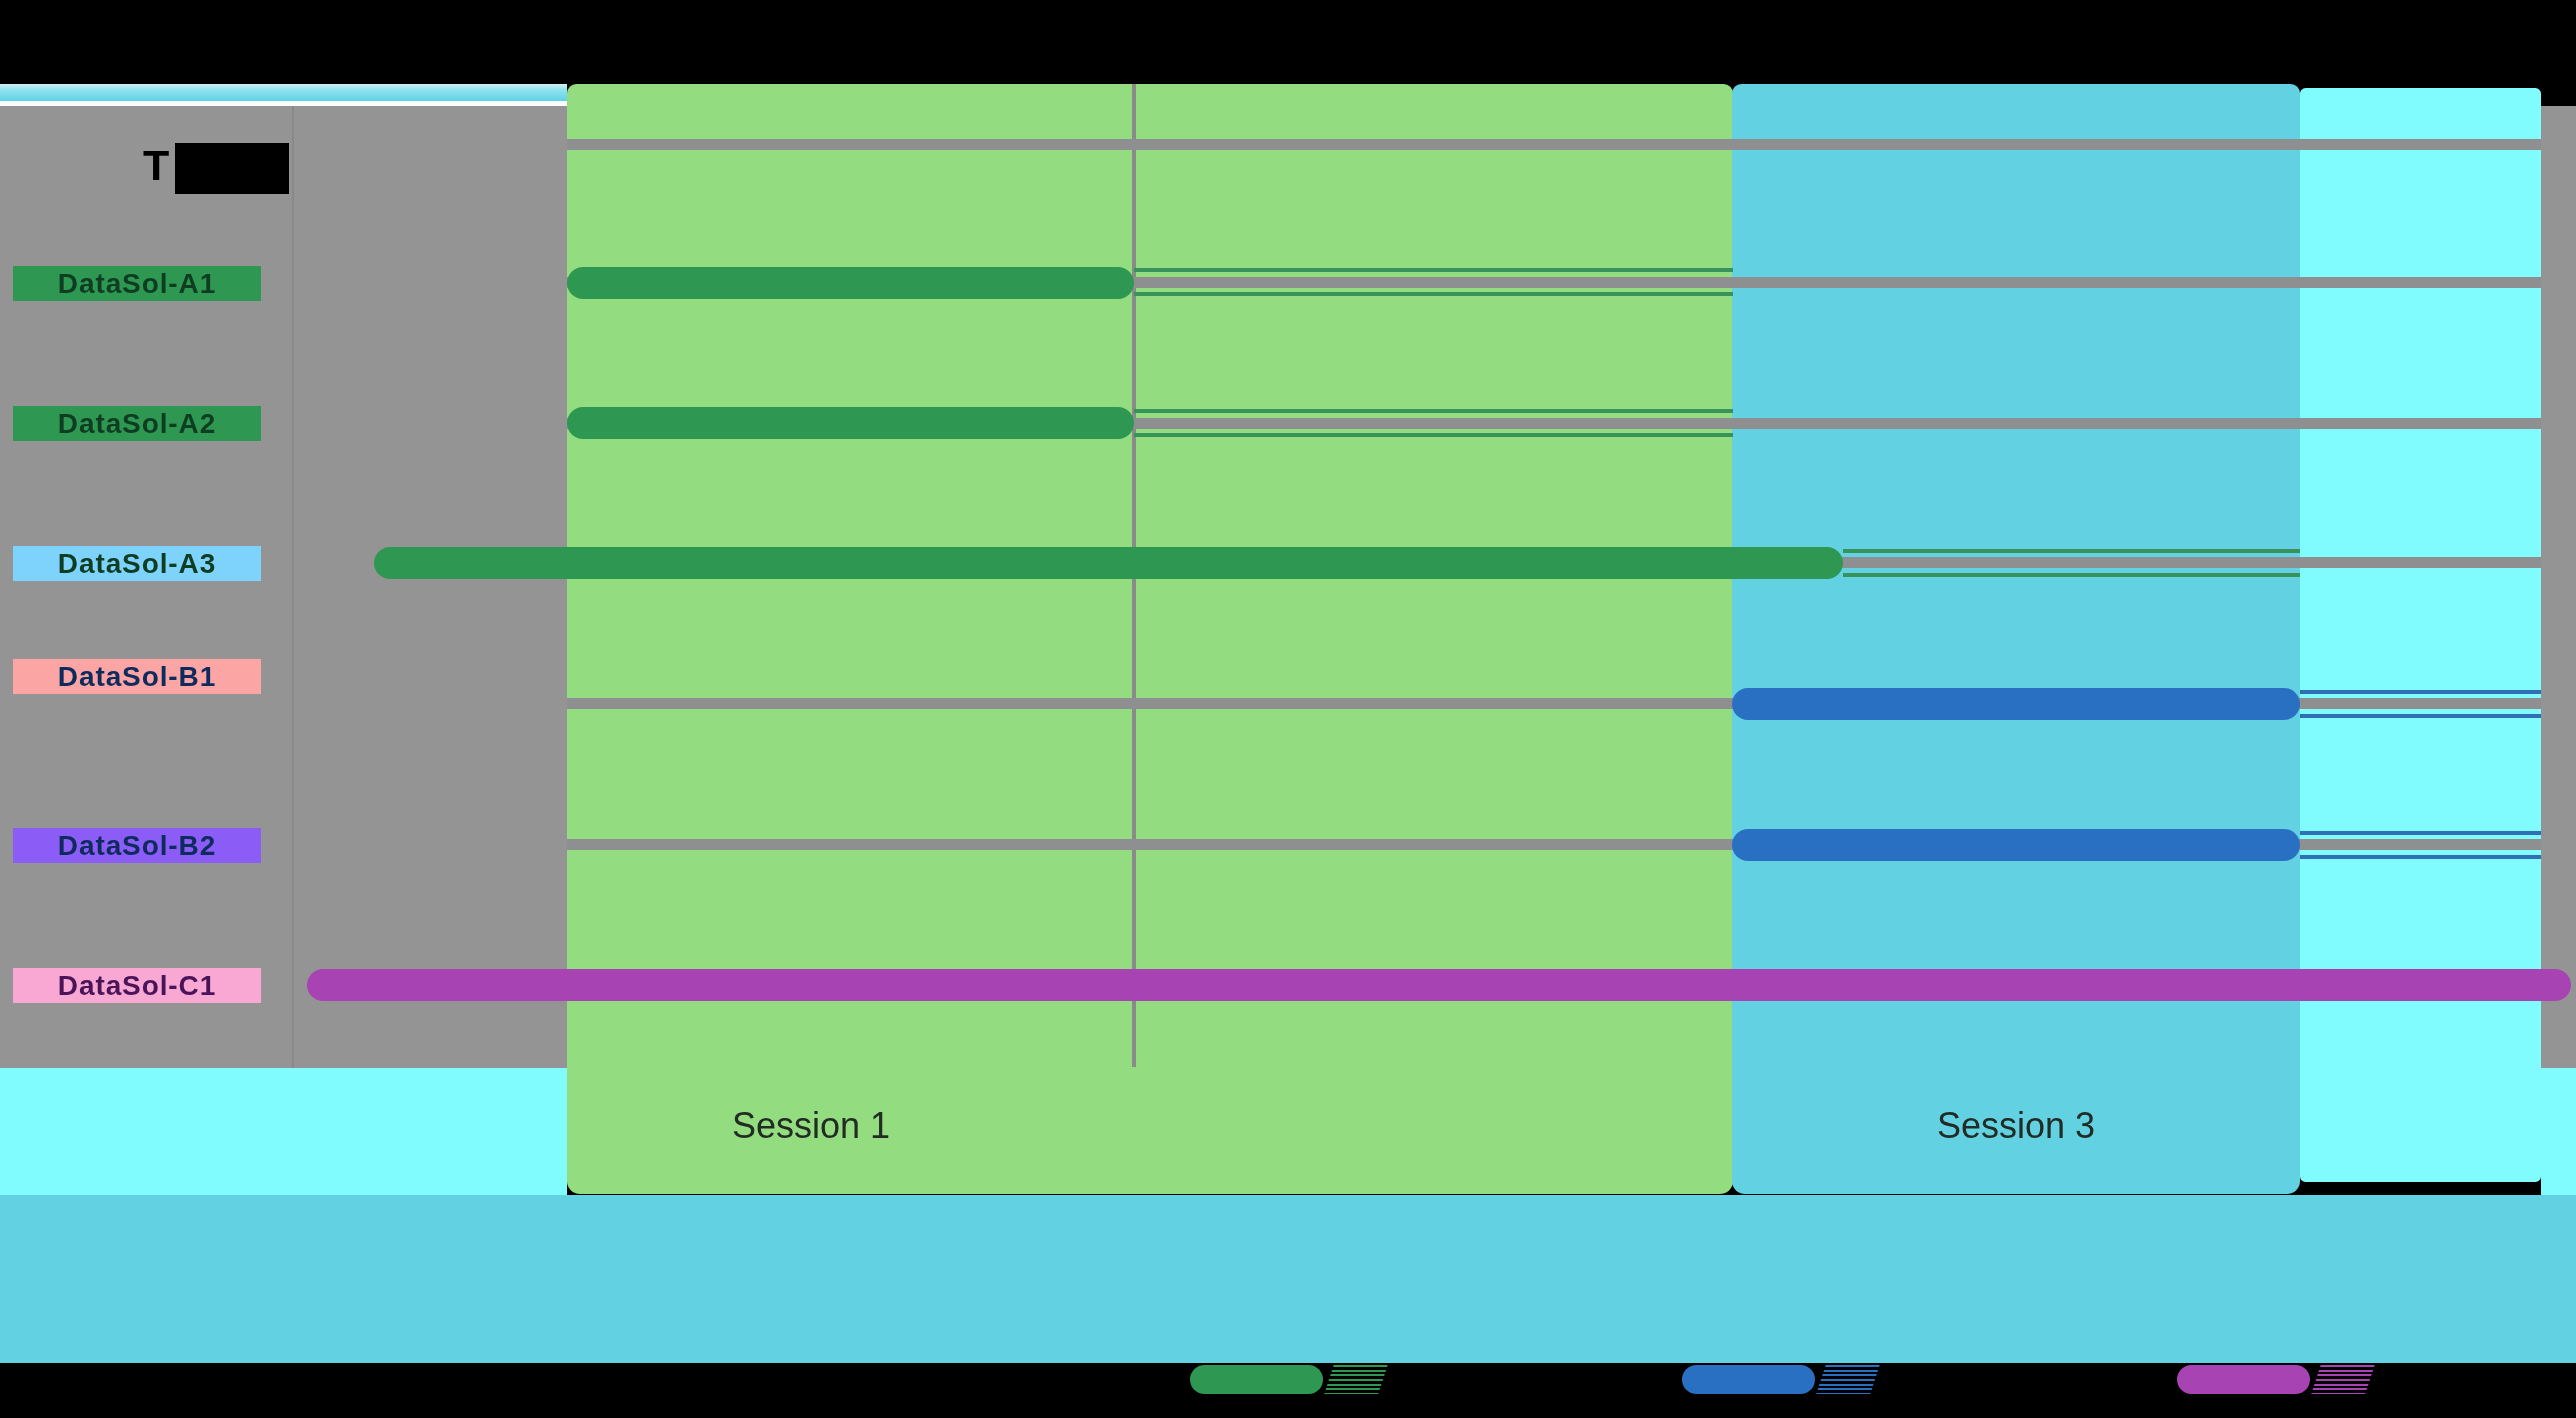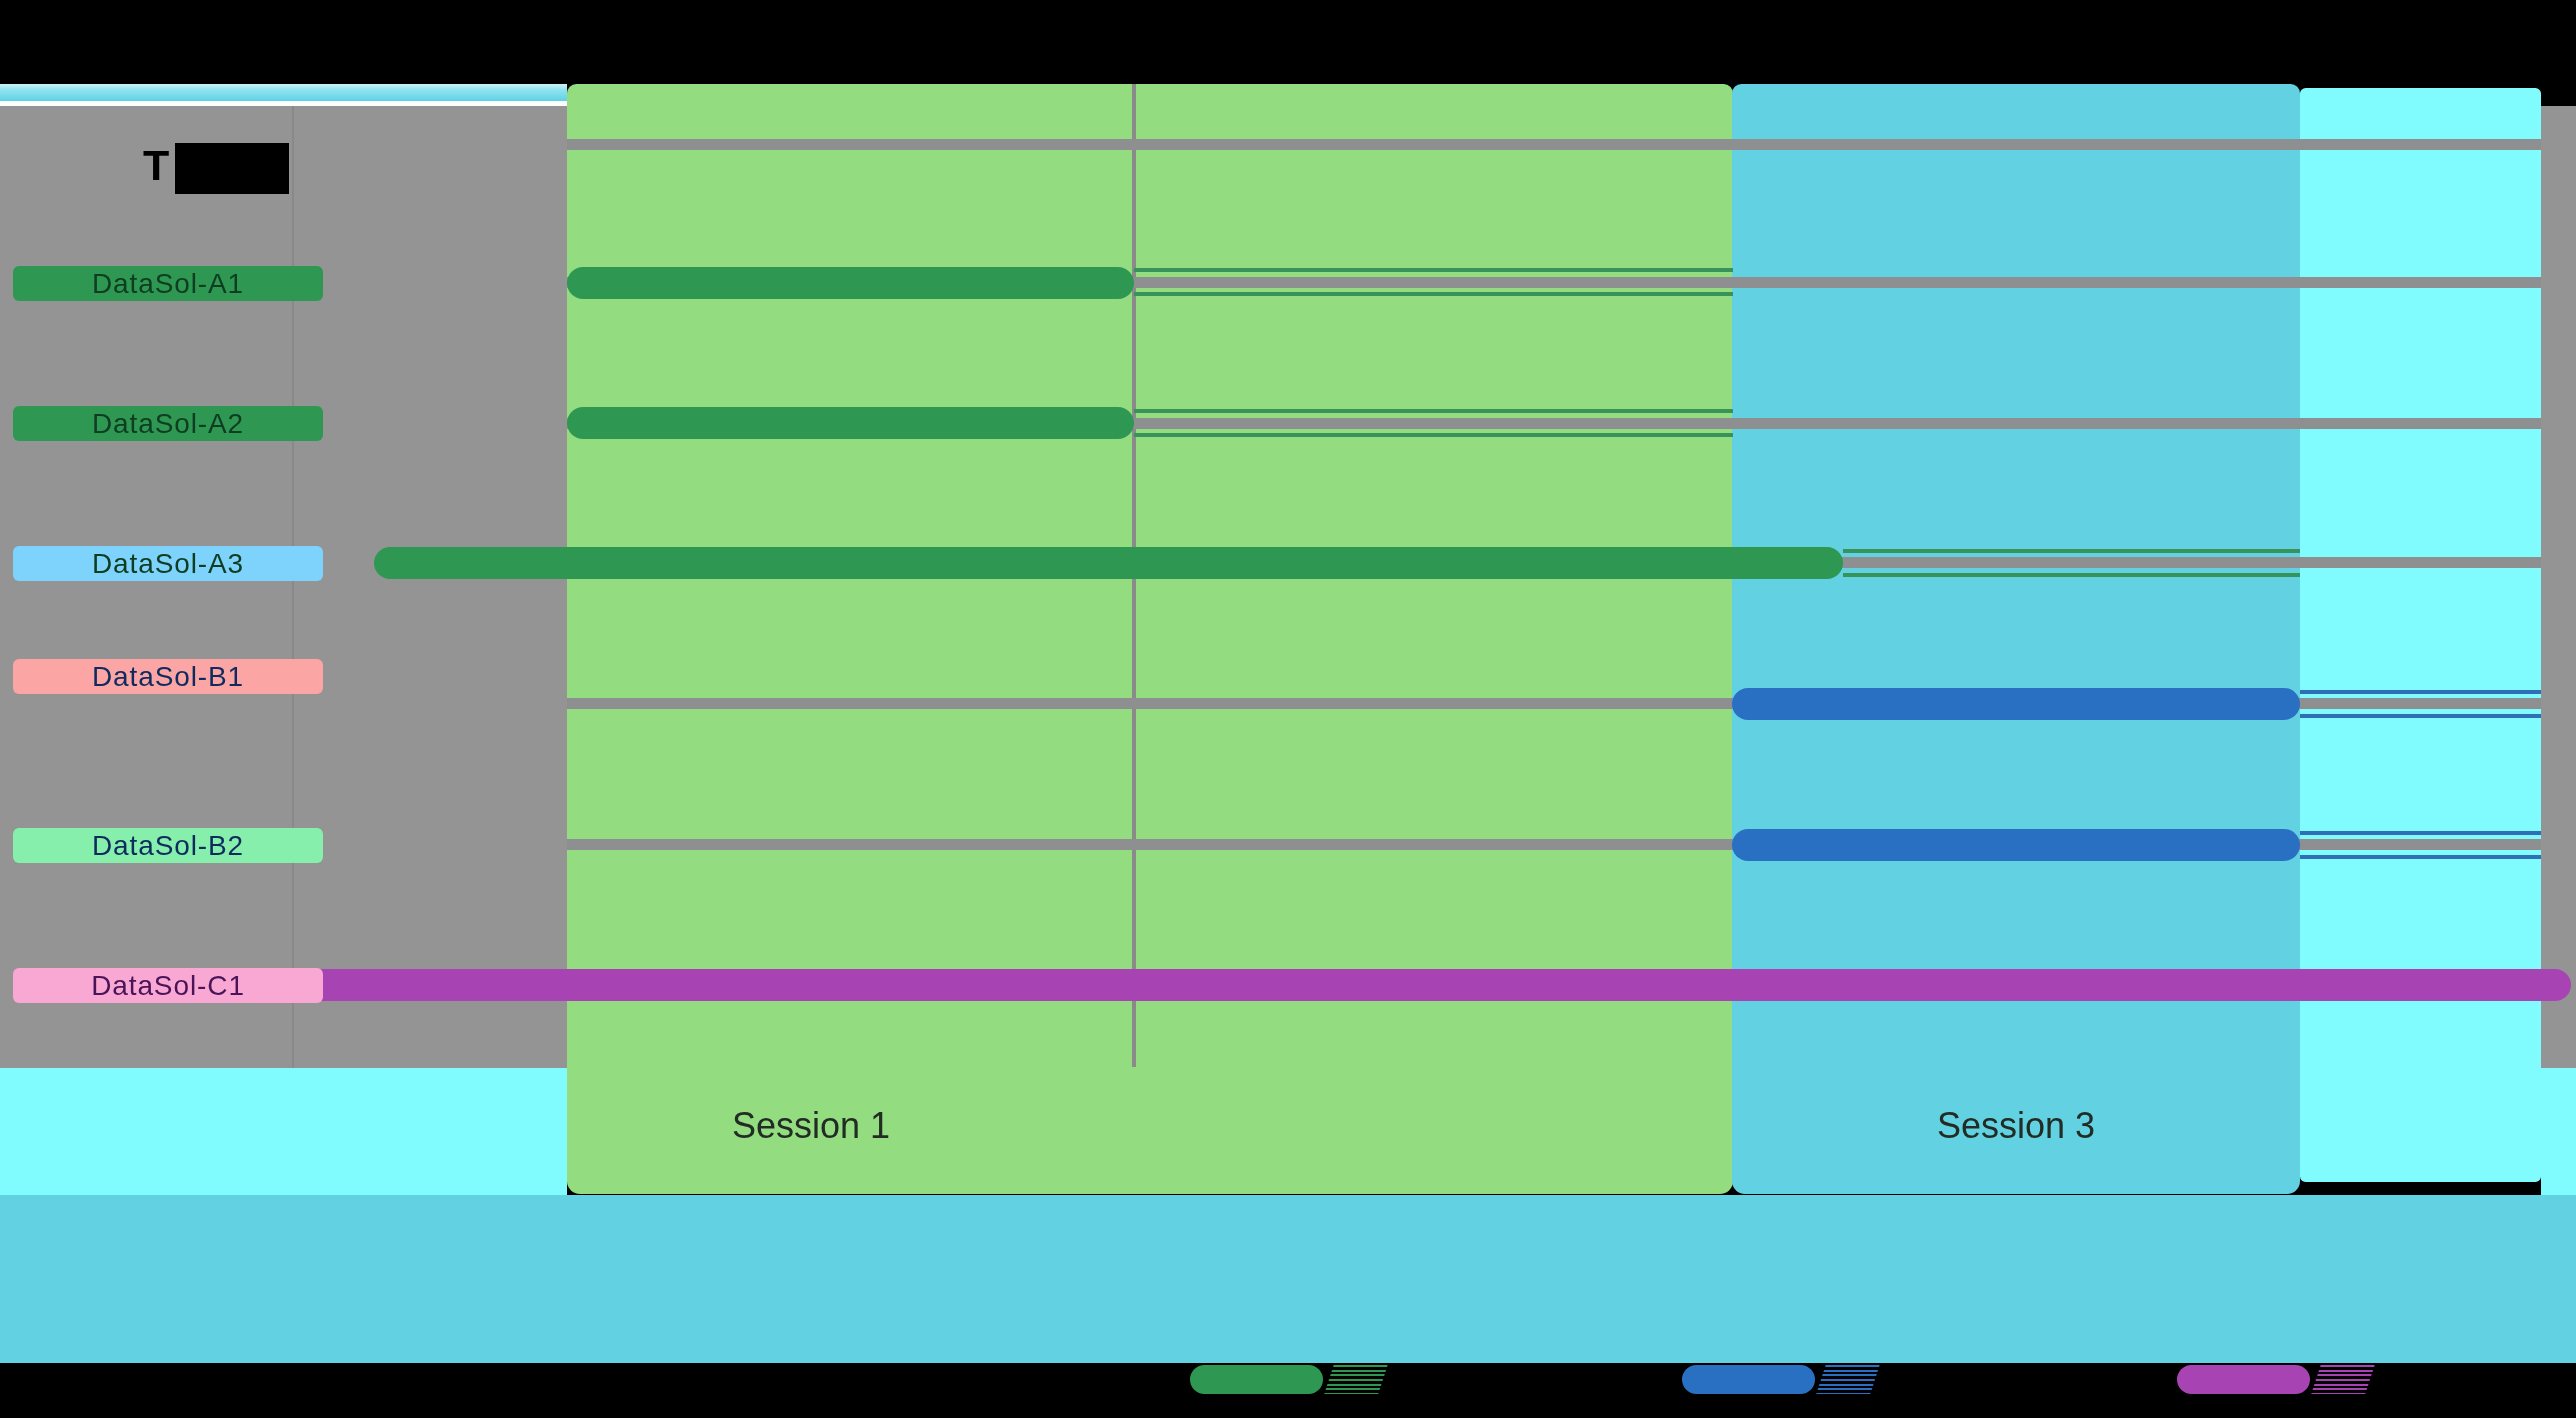--- a/index.html
+++ b/index.html
@@ -25,22 +25,22 @@
   #bottom-cyan-band{left:0;top:1195px;width:2576px;height:168px;background:#62d2e3;}
   #bottom-black{left:0;top:1363px;width:2576px;height:56px;background:#000;}
   
   #v-gridline{left:1132px;top:84px;width:3.8px;height:983px;background:#8a8a8a;}
   .track{left:567px;width:1974px;height:11.3px;background:#8d8f90;}
   .hollow{height:28px;box-sizing:border-box;background:transparent;
           border-top:4.7px solid;border-bottom:4.7px solid;}
   
   .bar{height:32px;border-radius:16px;}
   
-  .label-box{left:13px;width:310px;height:35px;display:flex;align-items:center;
-             justify-content:center;font-size:28px;font-weight:normal;letter-spacing:0.9px;border-radius:6px;}
+  .label-box{left:13px;width:248px;height:35px;display:flex;align-items:center;
+             justify-content:center;font-size:28px;font-weight:bold;letter-spacing:0.9px;}
   
   #task-t{left:143px;top:141px;font-size:43px;color:#000;font-weight:bold;}
   #task-redact{left:175px;top:143px;width:114px;height:51px;background:#000;}
   
   .session-label{font-size:36px;color:#222c24;transform:translateX(-50%);}
   #session1-label{left:811px;top:1105px;}
   #session2-label{left:2016px;top:1105px;}
   
   .legend-pill{top:1365px;height:29px;border-radius:15px;}
   .legend-streak{top:1365px;height:29px;width:54px;transform:skewX(-18deg);}
@@ -84,21 +84,21 @@
       <div class="abs bar" style="left: 567px; top: 407px; width: 567px; background: rgb(46, 152, 82);"></div>
       <div class="abs label-box" style="top: 406px; background: rgb(46, 152, 82); color: rgb(14, 61, 34);">DataSol-A2</div>
       <div class="abs hollow" style="left: 1843px; top: 549px; width: 457px; border-top-color: rgb(55, 147, 90); border-bottom-color: rgb(55, 147, 90);"></div>
       <div class="abs bar" style="left: 374px; top: 547px; width: 1469px; background: rgb(46, 152, 82);"></div>
       <div class="abs label-box" style="top: 546px; background: #7dd3fc; color: rgb(14, 61, 34);">DataSol-A3</div>
       <div class="abs hollow" style="left: 2300px; top: 690px; width: 241px; border-top-color: rgb(47, 111, 184); border-bottom-color: rgb(47, 111, 184);"></div>
       <div class="abs bar" style="left: 1732px; top: 688px; width: 568px; background: rgb(42, 112, 194);"></div>
       <div class="abs label-box" style="top: 659px; background: #fca5a5; color: rgb(14, 43, 94);">DataSol-B1</div>
       <div class="abs hollow" style="left: 2300px; top: 831px; width: 241px; border-top-color: rgb(47, 111, 184); border-bottom-color: rgb(47, 111, 184);"></div>
       <div class="abs bar" style="left: 1732px; top: 829px; width: 568px; background: rgb(42, 112, 194);"></div>
-      <div class="abs label-box" style="top: 828px; background: #86efac; color: rgb(14, 43, 94);">DataSol-B2</div>
+      <div class="abs label-box" style="top: 828px; background: #8b5cf6; color: rgb(14, 43, 94);">DataSol-B2</div>
       <div class="abs bar" style="left: 307px; top: 969px; width: 2264px; background: rgb(168, 67, 179);"></div>
       <div class="abs label-box" style="top: 968px; background: #f9a8d4; color: rgb(74, 20, 88);">DataSol-C1</div>
       <div class="abs legend-pill" style="left: 1190px; width: 133px; background: rgb(46, 152, 82);"></div>
       <div class="abs legend-streak" style="left: 1329px; background: repeating-linear-gradient(rgb(46, 152, 82) 0px, rgb(46, 152, 82) 1.9px, transparent 1.9px, transparent 4.7px);"></div>
       <div class="abs legend-redact" style="left: 1392px;"></div>
       <div class="abs legend-pill" style="left: 1682px; width: 133px; background: rgb(42, 112, 194);"></div>
       <div class="abs legend-streak" style="left: 1821px; background: repeating-linear-gradient(rgb(42, 112, 194) 0px, rgb(42, 112, 194) 1.9px, transparent 1.9px, transparent 4.7px);"></div>
       <div class="abs legend-redact" style="left: 1883px;"></div>
       <div class="abs legend-pill" style="left: 2177px; width: 133px; background: rgb(168, 67, 179);"></div>
       <div class="abs legend-streak" style="left: 2316px; background: repeating-linear-gradient(rgb(168, 67, 179) 0px, rgb(168, 67, 179) 1.9px, transparent 1.9px, transparent 4.7px);"></div>

